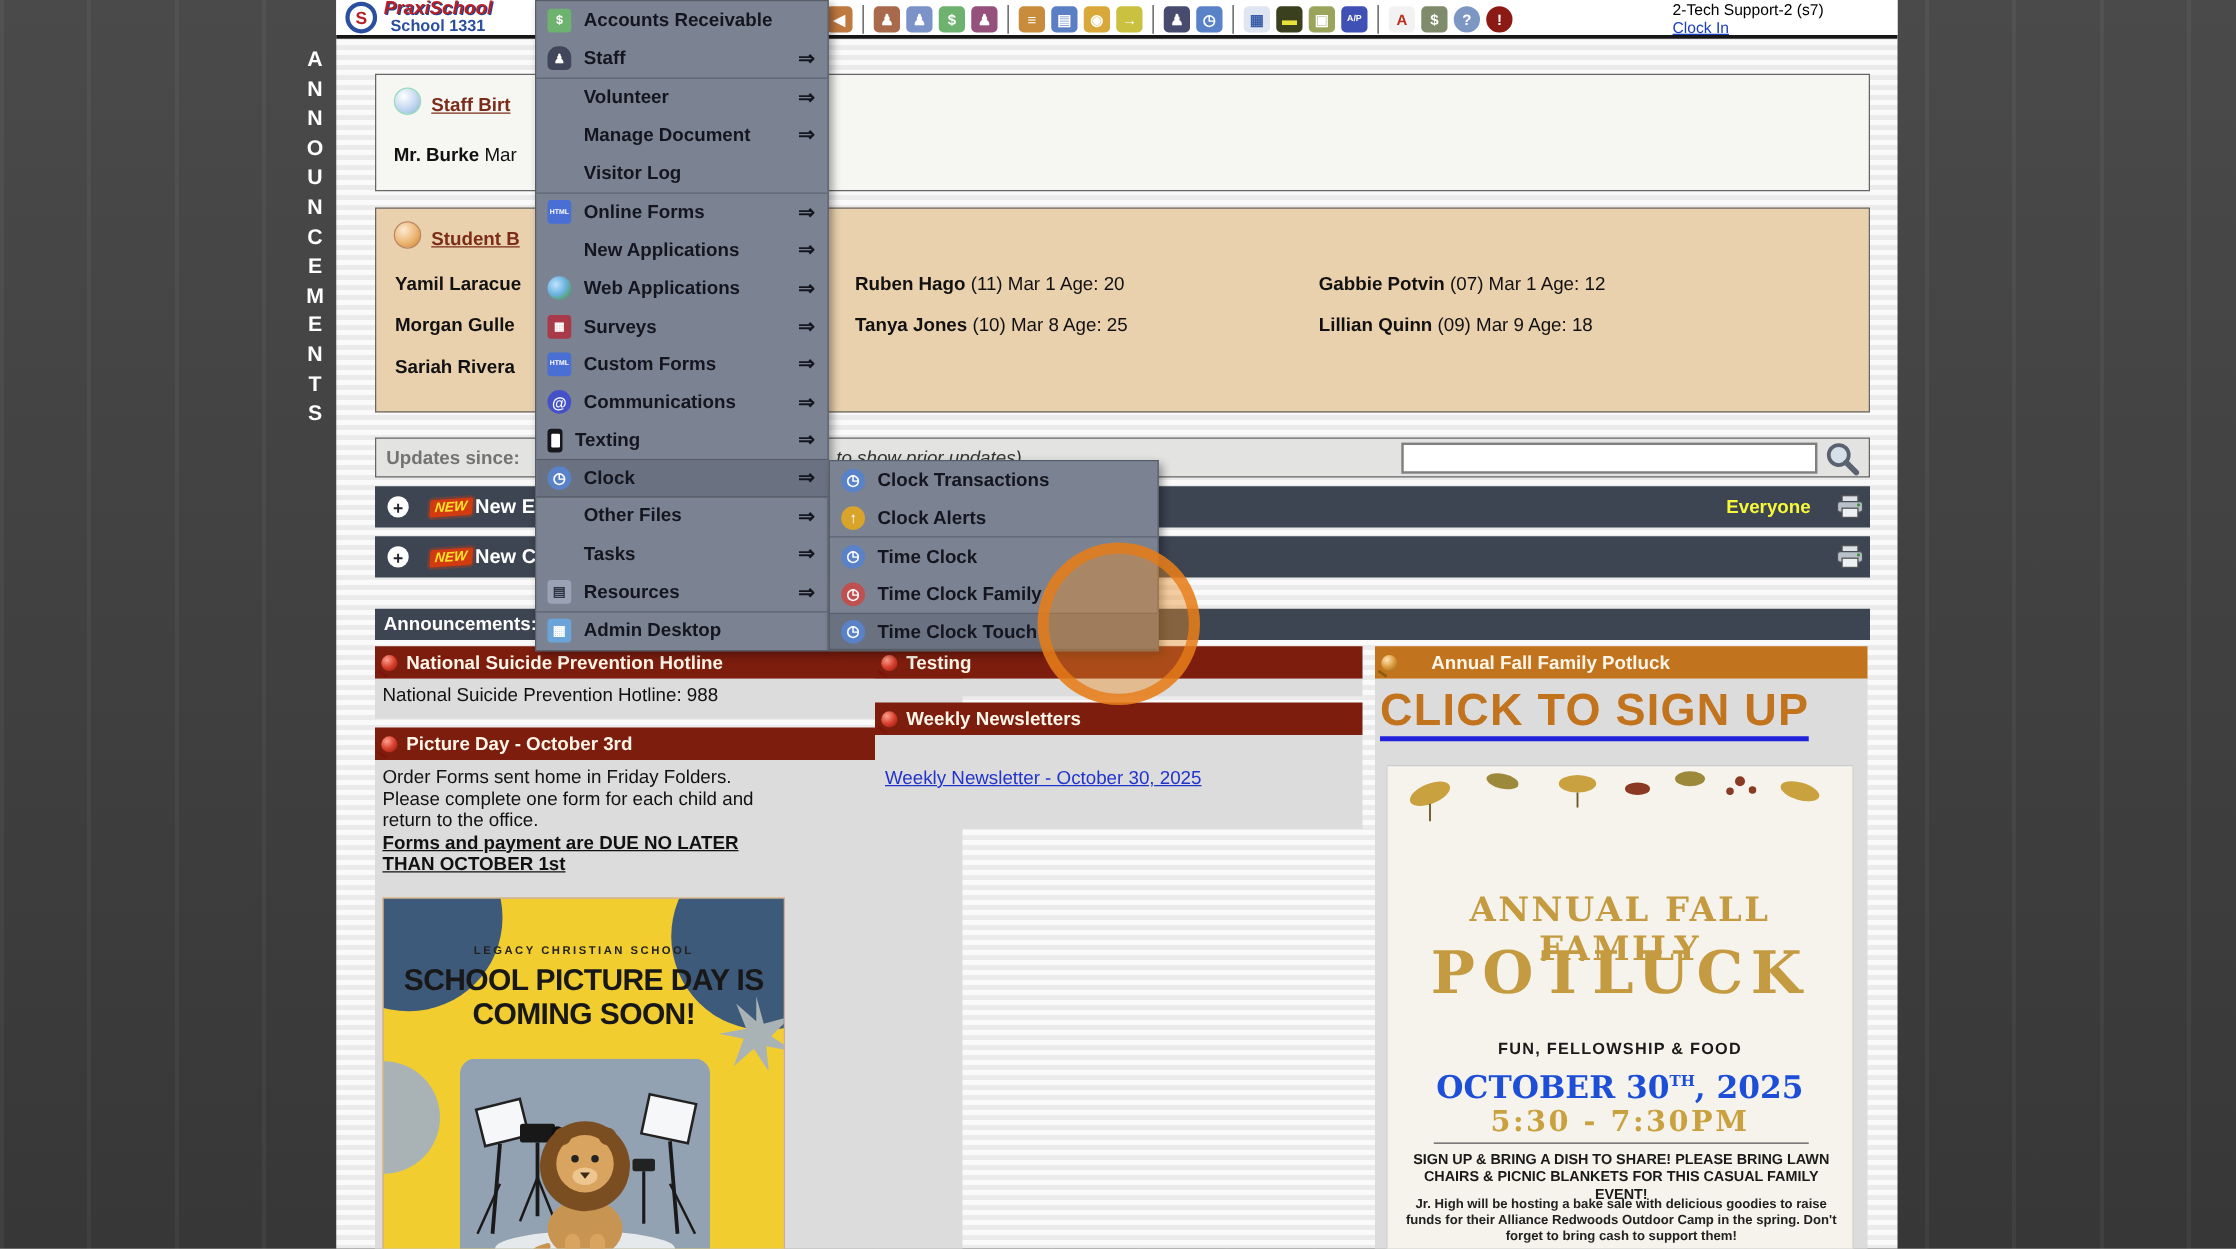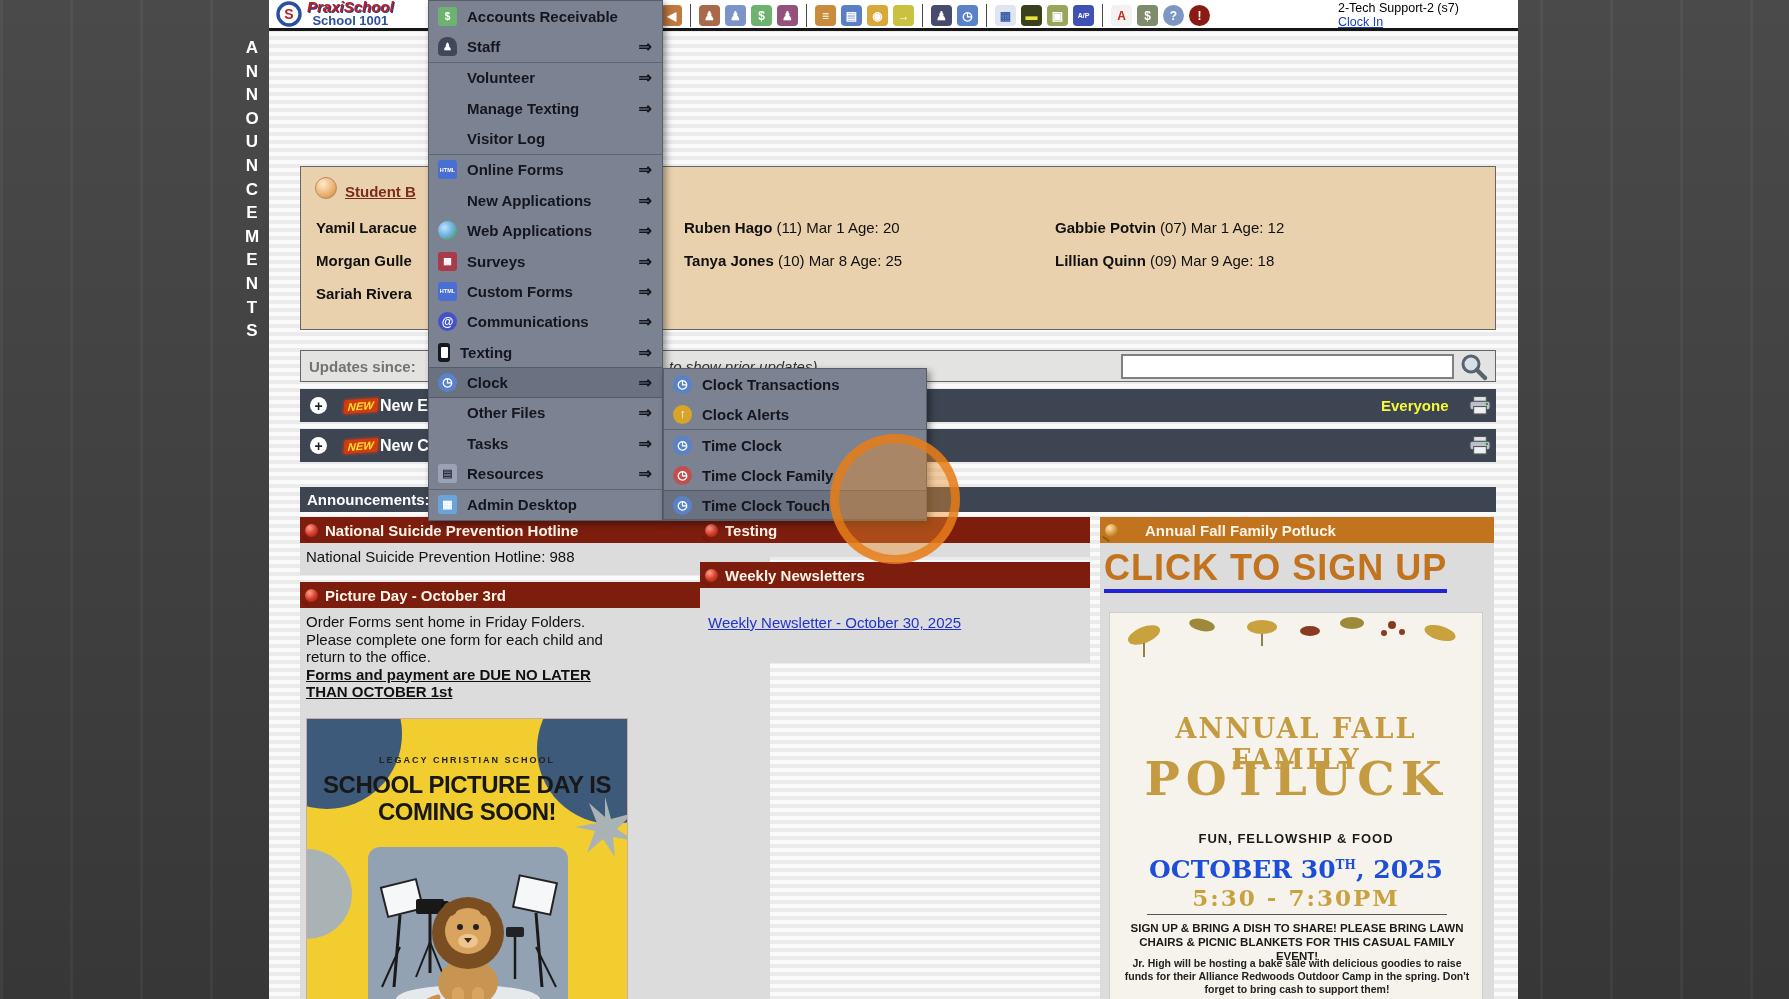--- a/index.html
+++ b/index.html
@@ -167,21 +167,21 @@
 <div class="page">
 
   <div class="topbar">
     <div class="logo">
       <svg width="28" height="28" viewBox="0 0 28 28">
         <circle cx="14" cy="14" r="11" fill="#fff" stroke="#2a4fa0" stroke-width="3.4"></circle>
         <text x="14" y="19" text-anchor="middle" font-size="14" font-weight="bold" fill="#b92025">S</text>
       </svg>
       <div class="logo-text">
         <div class="logo-title">PraxiSchool</div>
-        <div class="logo-sub">School 1001</div>
+        <div class="logo-sub">School 1331</div>
       </div>
     </div>
     <div class="toolbar">
         <span class="tb-icon" style="background: rgb(192, 121, 63);">◀</span>
         <span class="tb-sep"></span>
         <span class="tb-icon" style="background: rgb(168, 106, 74);">♟</span>
         <span class="tb-icon" style="background: rgb(123, 147, 201);">♟</span>
         <span class="tb-icon" style="background: rgb(109, 179, 111);">$</span>
         <span class="tb-icon" style="background: rgb(149, 80, 124);">♟</span>
         <span class="tb-sep"></span>
@@ -202,20 +202,27 @@
         <span class="tb-icon" style="background: rgb(127, 140, 107);">$</span>
         <span class="tb-icon round" style="background: rgb(125, 151, 195);">?</span>
         <span class="tb-icon round" style="background: rgb(140, 26, 20);">!</span>
       </div>
     <div class="userblock">
       <div>2-Tech Support-2 (s7)</div>
       <div class="clockin">Clock In</div>
     </div>
   </div>
 
+  <div class="panel staff-box">
+    <span class="cake"></span>
+    <span class="bday-title">Staff Birt</span>
+    <div class="bentry" style="left:14px; top:56px;">
+      <b>Mr. Burke</b><span> Mar</span>
+    </div>
+  </div>
 
   <div class="panel student-box">
     <span class="cake orange"></span>
     <span class="bday-title">Student B</span>
     <div>
         <div class="bcell" style="left: 15px; top: 52px;"><b>Yamil Laracue</b></div>
         <div class="bcell" style="left: 15px; top: 85px; text-align: center;"><b>Morgan Gulle</b></div>
         <div class="bcell" style="left: 15px; top: 118px;"><b>Sariah Rivera</b></div>
         <div class="bcell" style="left: 383px; top: 52px;"><b>Ruben Hago</b><span> (11) Mar 1 Age: 20</span></div>
         <div class="bcell" style="left: 383px; top: 85px;"><b>Tanya Jones</b><span> (10) Mar 8 Age: 25</span></div>
@@ -412,21 +419,21 @@
         <span class="mlabel">Staff</span>
         <span class="marrow">⇒</span>
       </div>
       <div class="menu-row">
         <span class="chip none"></span>
         <span class="mlabel">Volunteer</span>
         <span class="marrow">⇒</span>
       </div>
       <div class="menu-row">
         <span class="chip none"></span>
-        <span class="mlabel">Manage Texting</span>
+        <span class="mlabel">Manage Document</span>
         <span class="marrow">⇒</span>
       </div>
       <div class="menu-row sep">
         <span class="chip none"></span>
         <span class="mlabel">Visitor Log</span>
         <span class="marrow"></span>
       </div>
       <div class="menu-row">
         <span class="chip html">HTML</span>
         <span class="mlabel">Online Forms</span>

